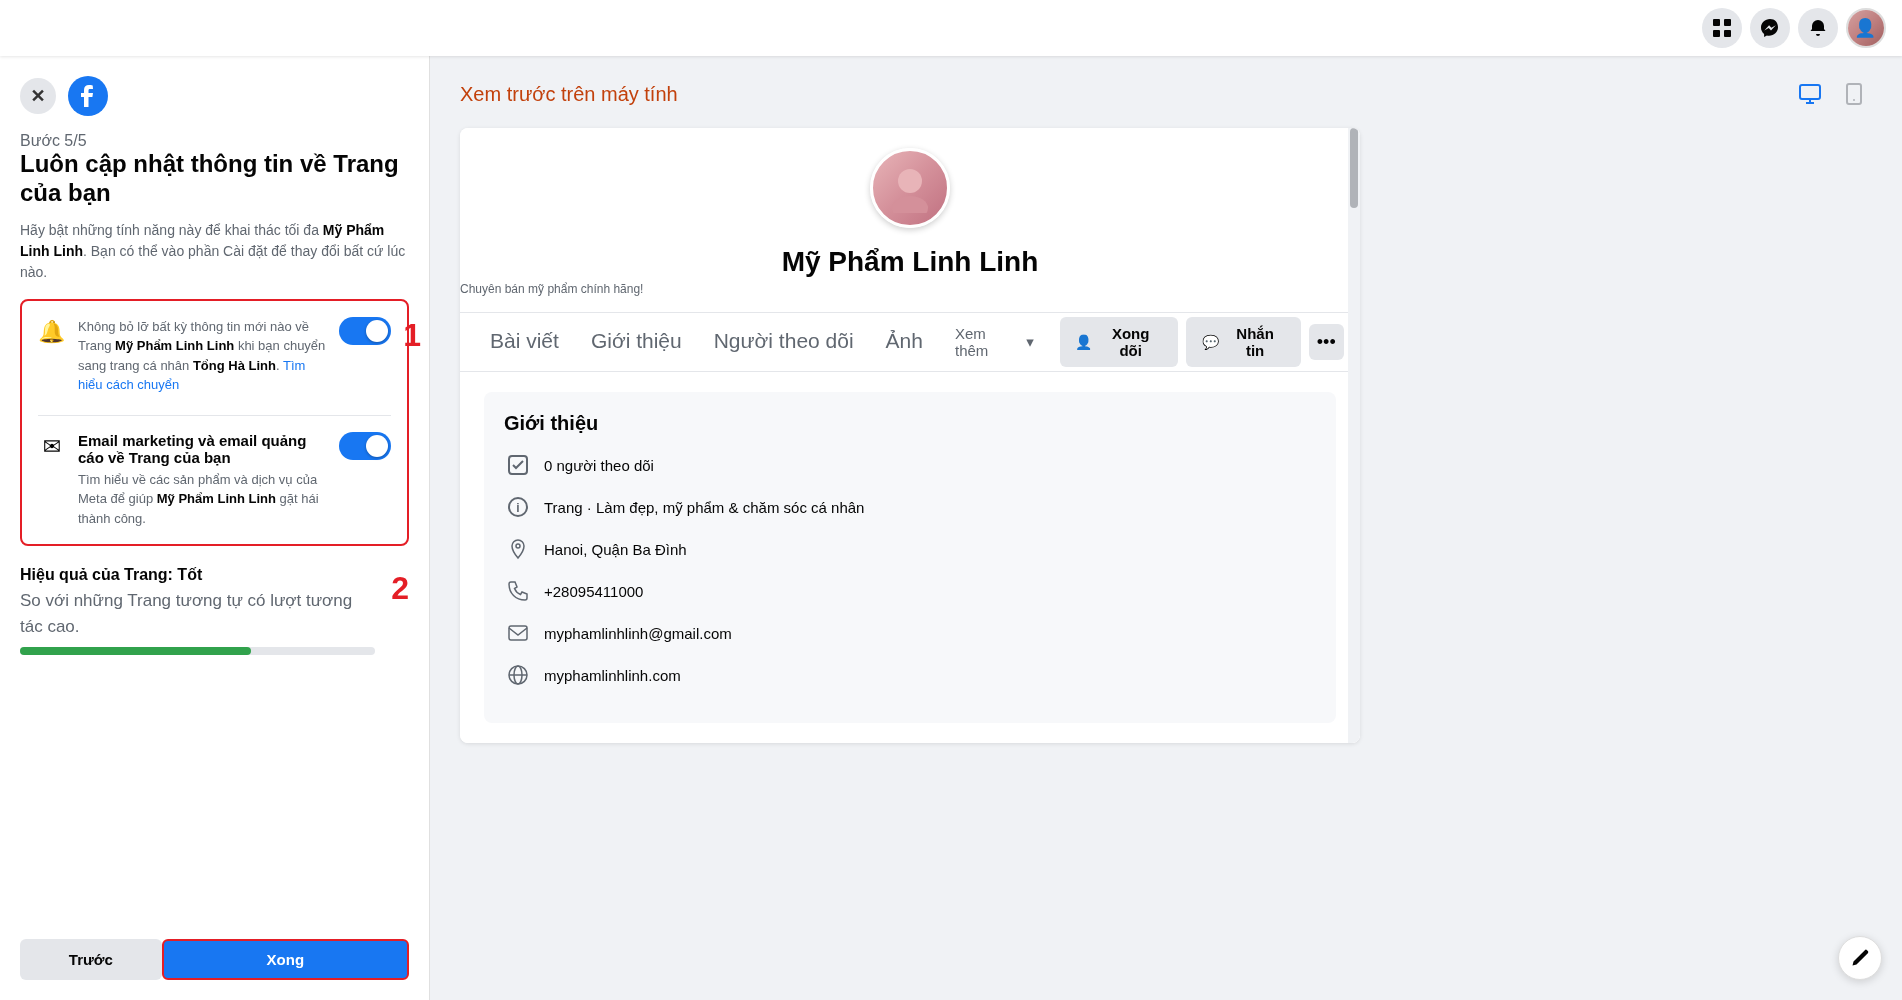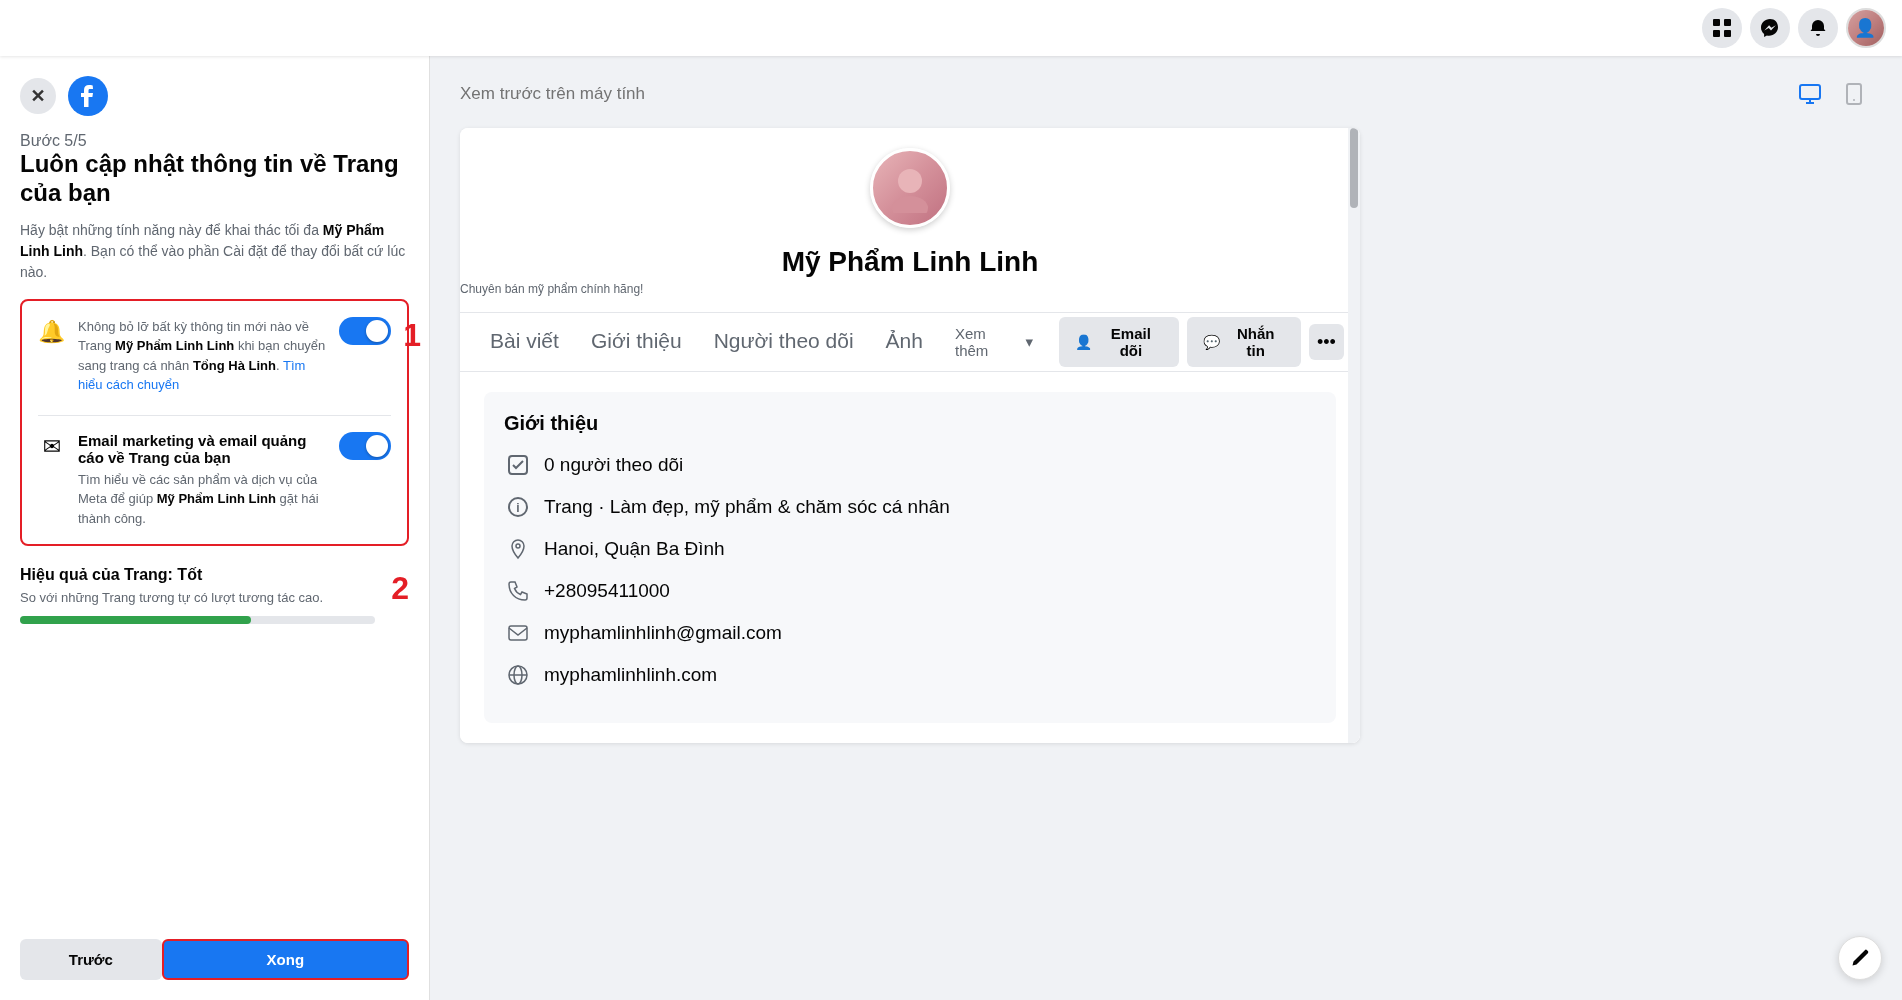--- a/index.html
+++ b/index.html
@@ -198,21 +198,21 @@
 
     
     .quality-section { margin-bottom: 20px; }
     .quality-title {
       font-size: 16px;
       font-weight: 700;
       color: #050505;
       margin-bottom: 4px;
     }
     .quality-desc {
-      font-size: 13px;
+      font-size: 17px;
       color: #606770;
       margin-bottom: 8px;
       line-height: 1.5;
     }
     .quality-bar-container {
       display: flex;
       align-items: center;
       gap: 8px;
       margin-bottom: 4px;
     }
@@ -266,22 +266,22 @@
       overflow-y: auto;
       background: #f0f2f5;
     }
     .preview-header {
       display: flex;
       align-items: center;
       justify-content: space-between;
       margin-bottom: 16px;
     }
     .preview-title {
-      font-size: 17px;
-      color: #737373;
+      font-size: 20px;
+      color: #c2410c;
     }
     .preview-device-icons {
       display: flex;
       gap: 8px;
     }
     .device-icon-btn {
       width: 36px; height: 36px;
       background: none;
       border: none;
       cursor: pointer;
@@ -420,21 +420,21 @@
       margin-bottom: 14px;
     }
     .about-icon {
       width: 28px; height: 28px;
       display: flex; align-items: center; justify-content: center;
       font-size: 18px;
       color: #606770;
       min-width: 28px;
     }
     .about-text {
-      font-size: 19px;
+      font-size: 15px;
       color: #050505;
     }
 
     
     .edit-fab {
       position: fixed;
       bottom: 20px; right: 20px;
       width: 44px; height: 44px;
       border-radius: 50%;
       background: #fff;
@@ -592,21 +592,21 @@
         <div class="profile-tab">Giới thiệu</div>
         <div class="profile-tab">Người theo dõi</div>
         <div class="profile-tab">Ảnh</div>
         <div class="profile-tab-more">
           <span>Xem thêm</span>
           <span>▾</span>
         </div>
         <div class="tab-spacer"></div>
         <button class="profile-action-btn">
           <span style="font-size:14px;">👤</span>
-          <span>Email dõi</span>
+          <span>Xong dõi</span>
         </button>
         <button class="profile-action-btn">
           <span style="font-size:14px;">💬</span>
           <span>Nhắn tin</span>
         </button>
         <button class="profile-more-btn">•••</button>
       </div>
 
       <div class="about-section">
         <div class="about-card">

